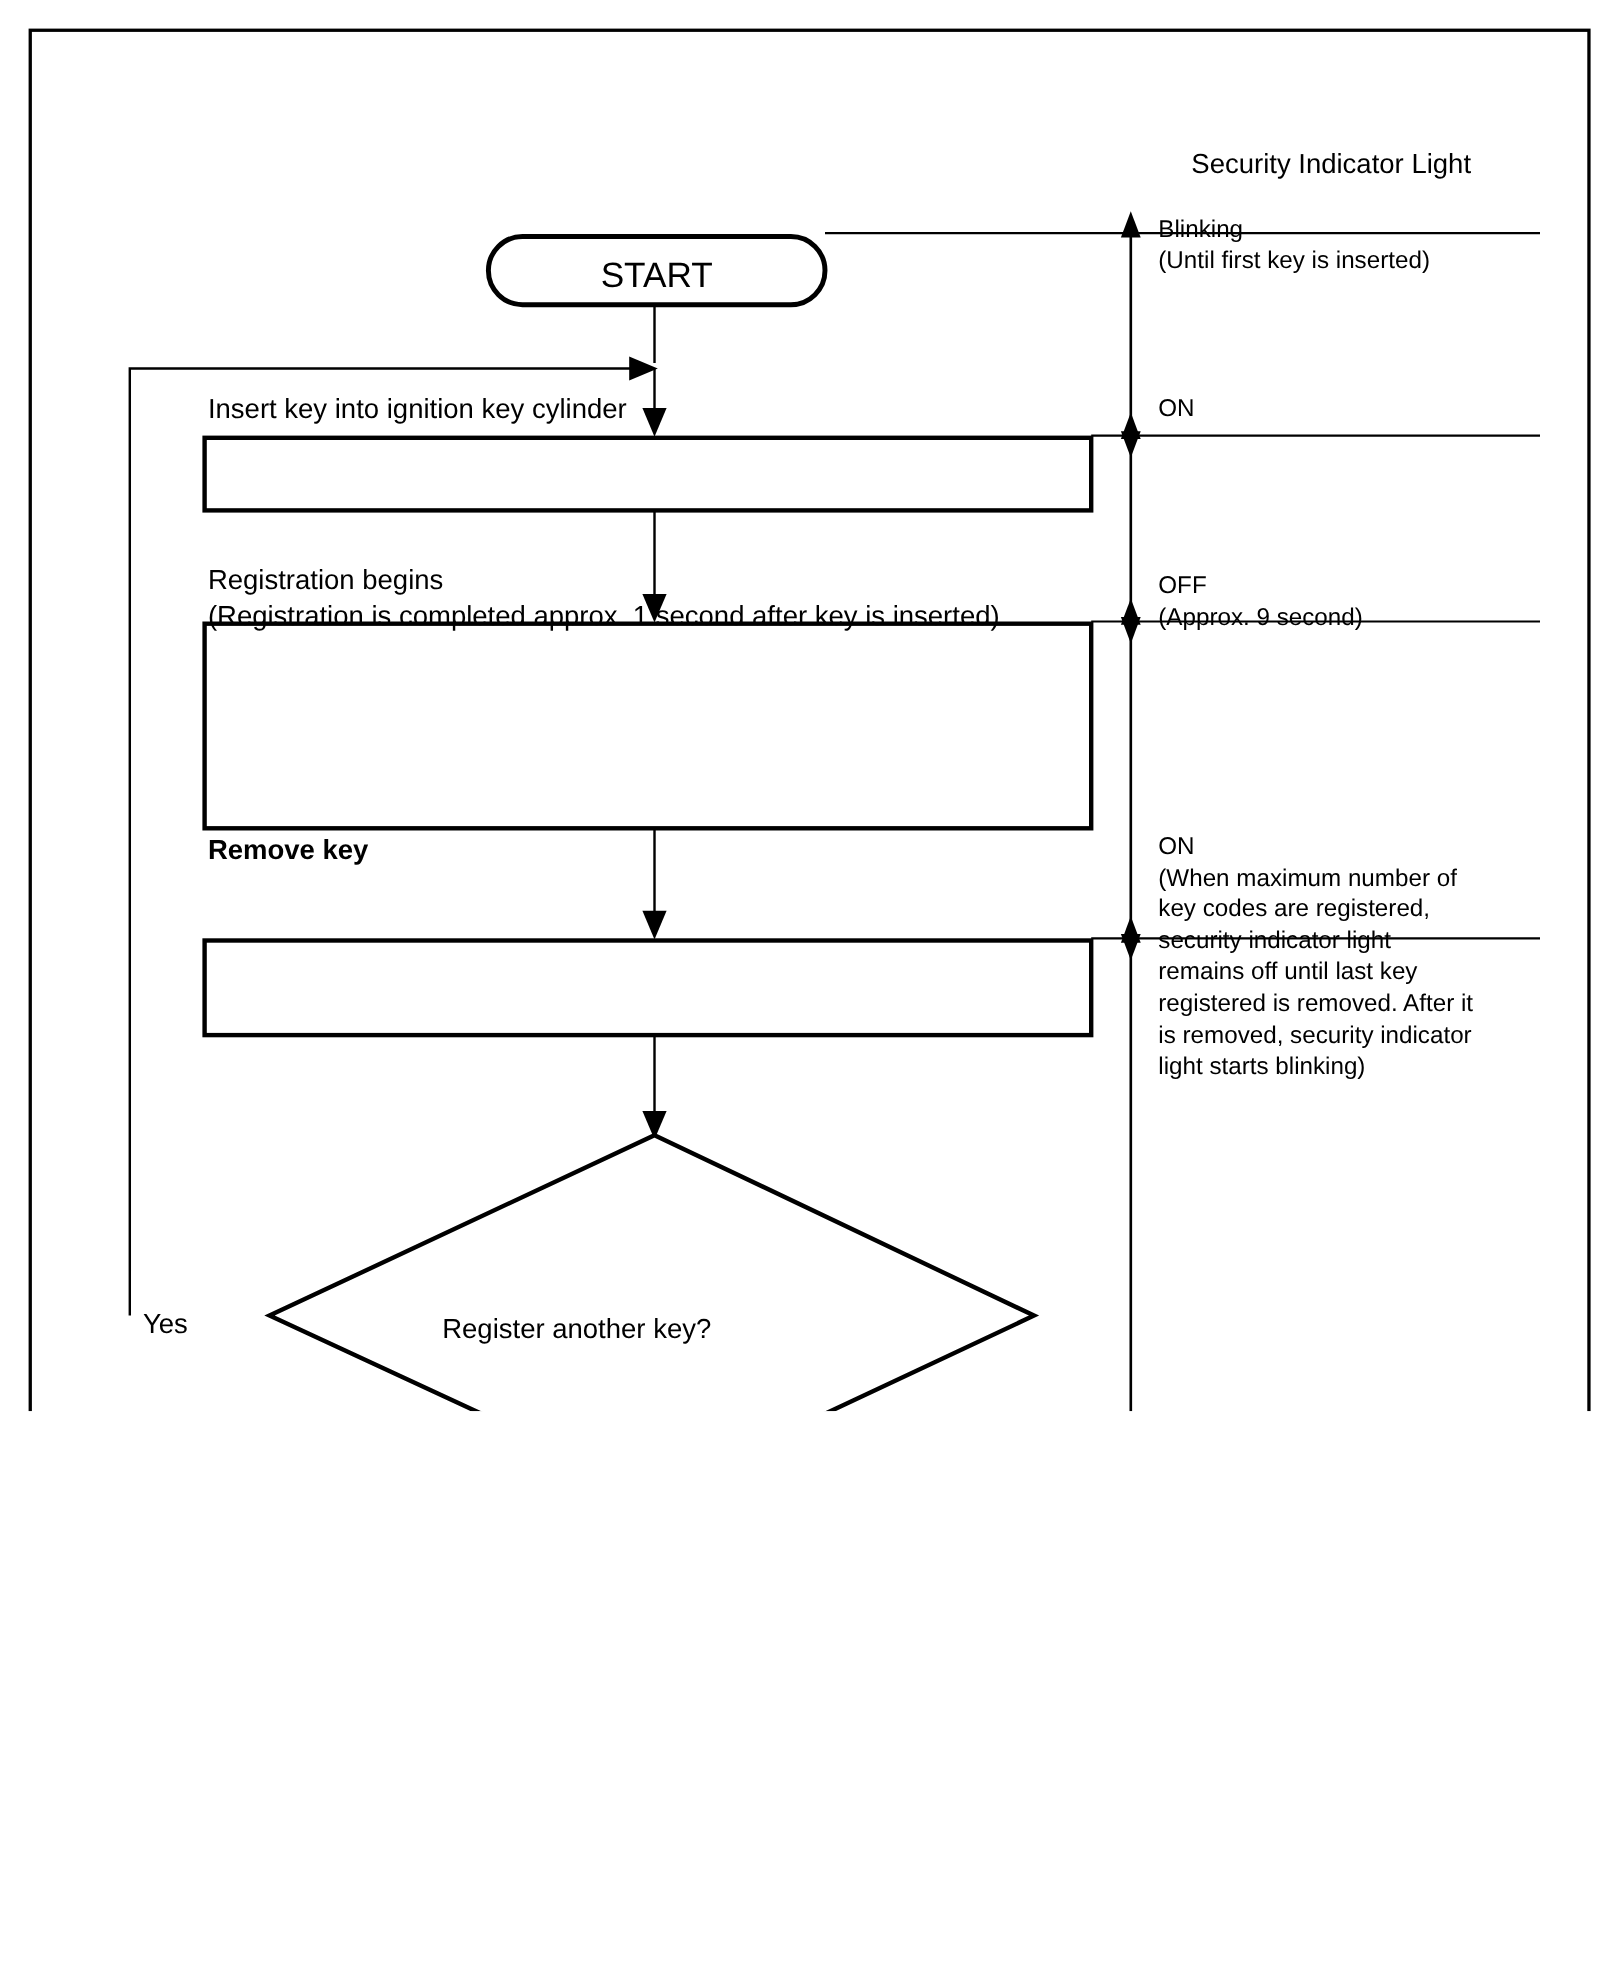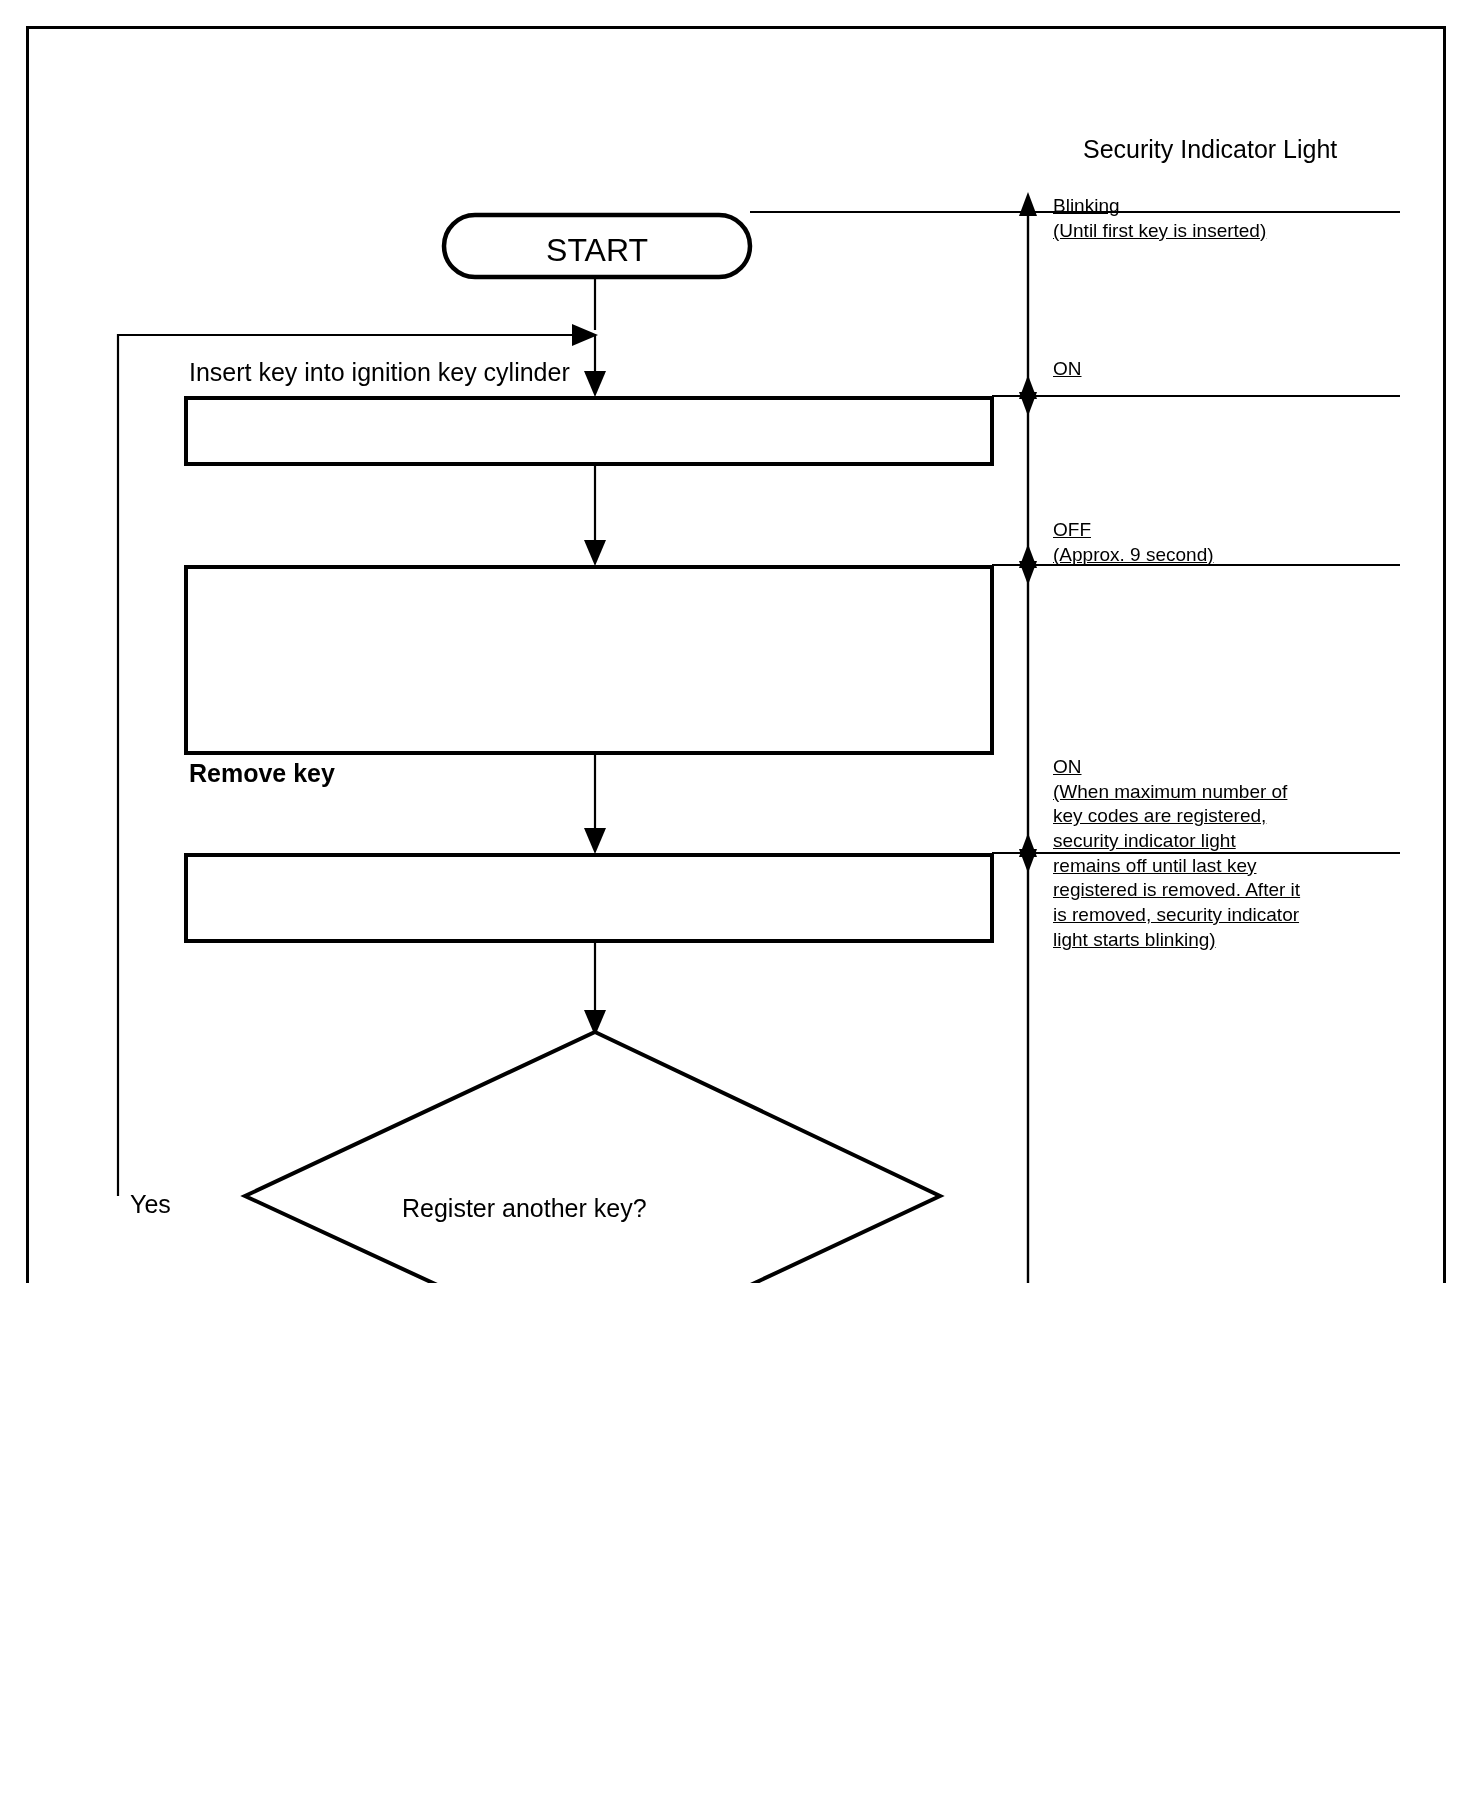--- a/index.html
+++ b/index.html
@@ -89,22 +89,21 @@
     top: 1188px;
     font-size: 25px;
     text-align: center;
   }
   #no-label {
     left: 527px;
     top: 1375px;
     font-size: 25px;
   }
   .state-text {
-    font-size: 19px;
-    text-decoration: underline;
+    font-size: 22px;
   }
   #state1-text {
     left: 1053px;
     top: 194px;
   }
   #state2-text {
     left: 1053px;
     top: 357px;
   }
   #state3-text {
@@ -205,20 +204,22 @@
       <path d="M 1019 1440 L 1037 1440 L 1028 1464 Z" fill="#000"></path>
     </g>
   </svg>
 
   <div class="txt" id="title-security">Security Indicator Light</div>
 
   <div class="txt terminal-label" id="start-label">START</div>
 
   <div class="txt box-text" id="box1-text">Insert key into ignition key cylinder</div>
 
+  <div class="txt box-text" id="box2-text">Registration begins
+(Registration is completed approx. 1 second after key is inserted)</div>
 
   <div class="txt box-text" id="box3-text">Remove key</div>
 
   <div class="txt" id="decision-text">Register another key?</div>
 
   <div class="txt" id="yes-label">Yes</div>
 
   <div class="txt" id="no-label">No</div>
 
   <div class="txt terminal-label" id="end-label">END</div>

